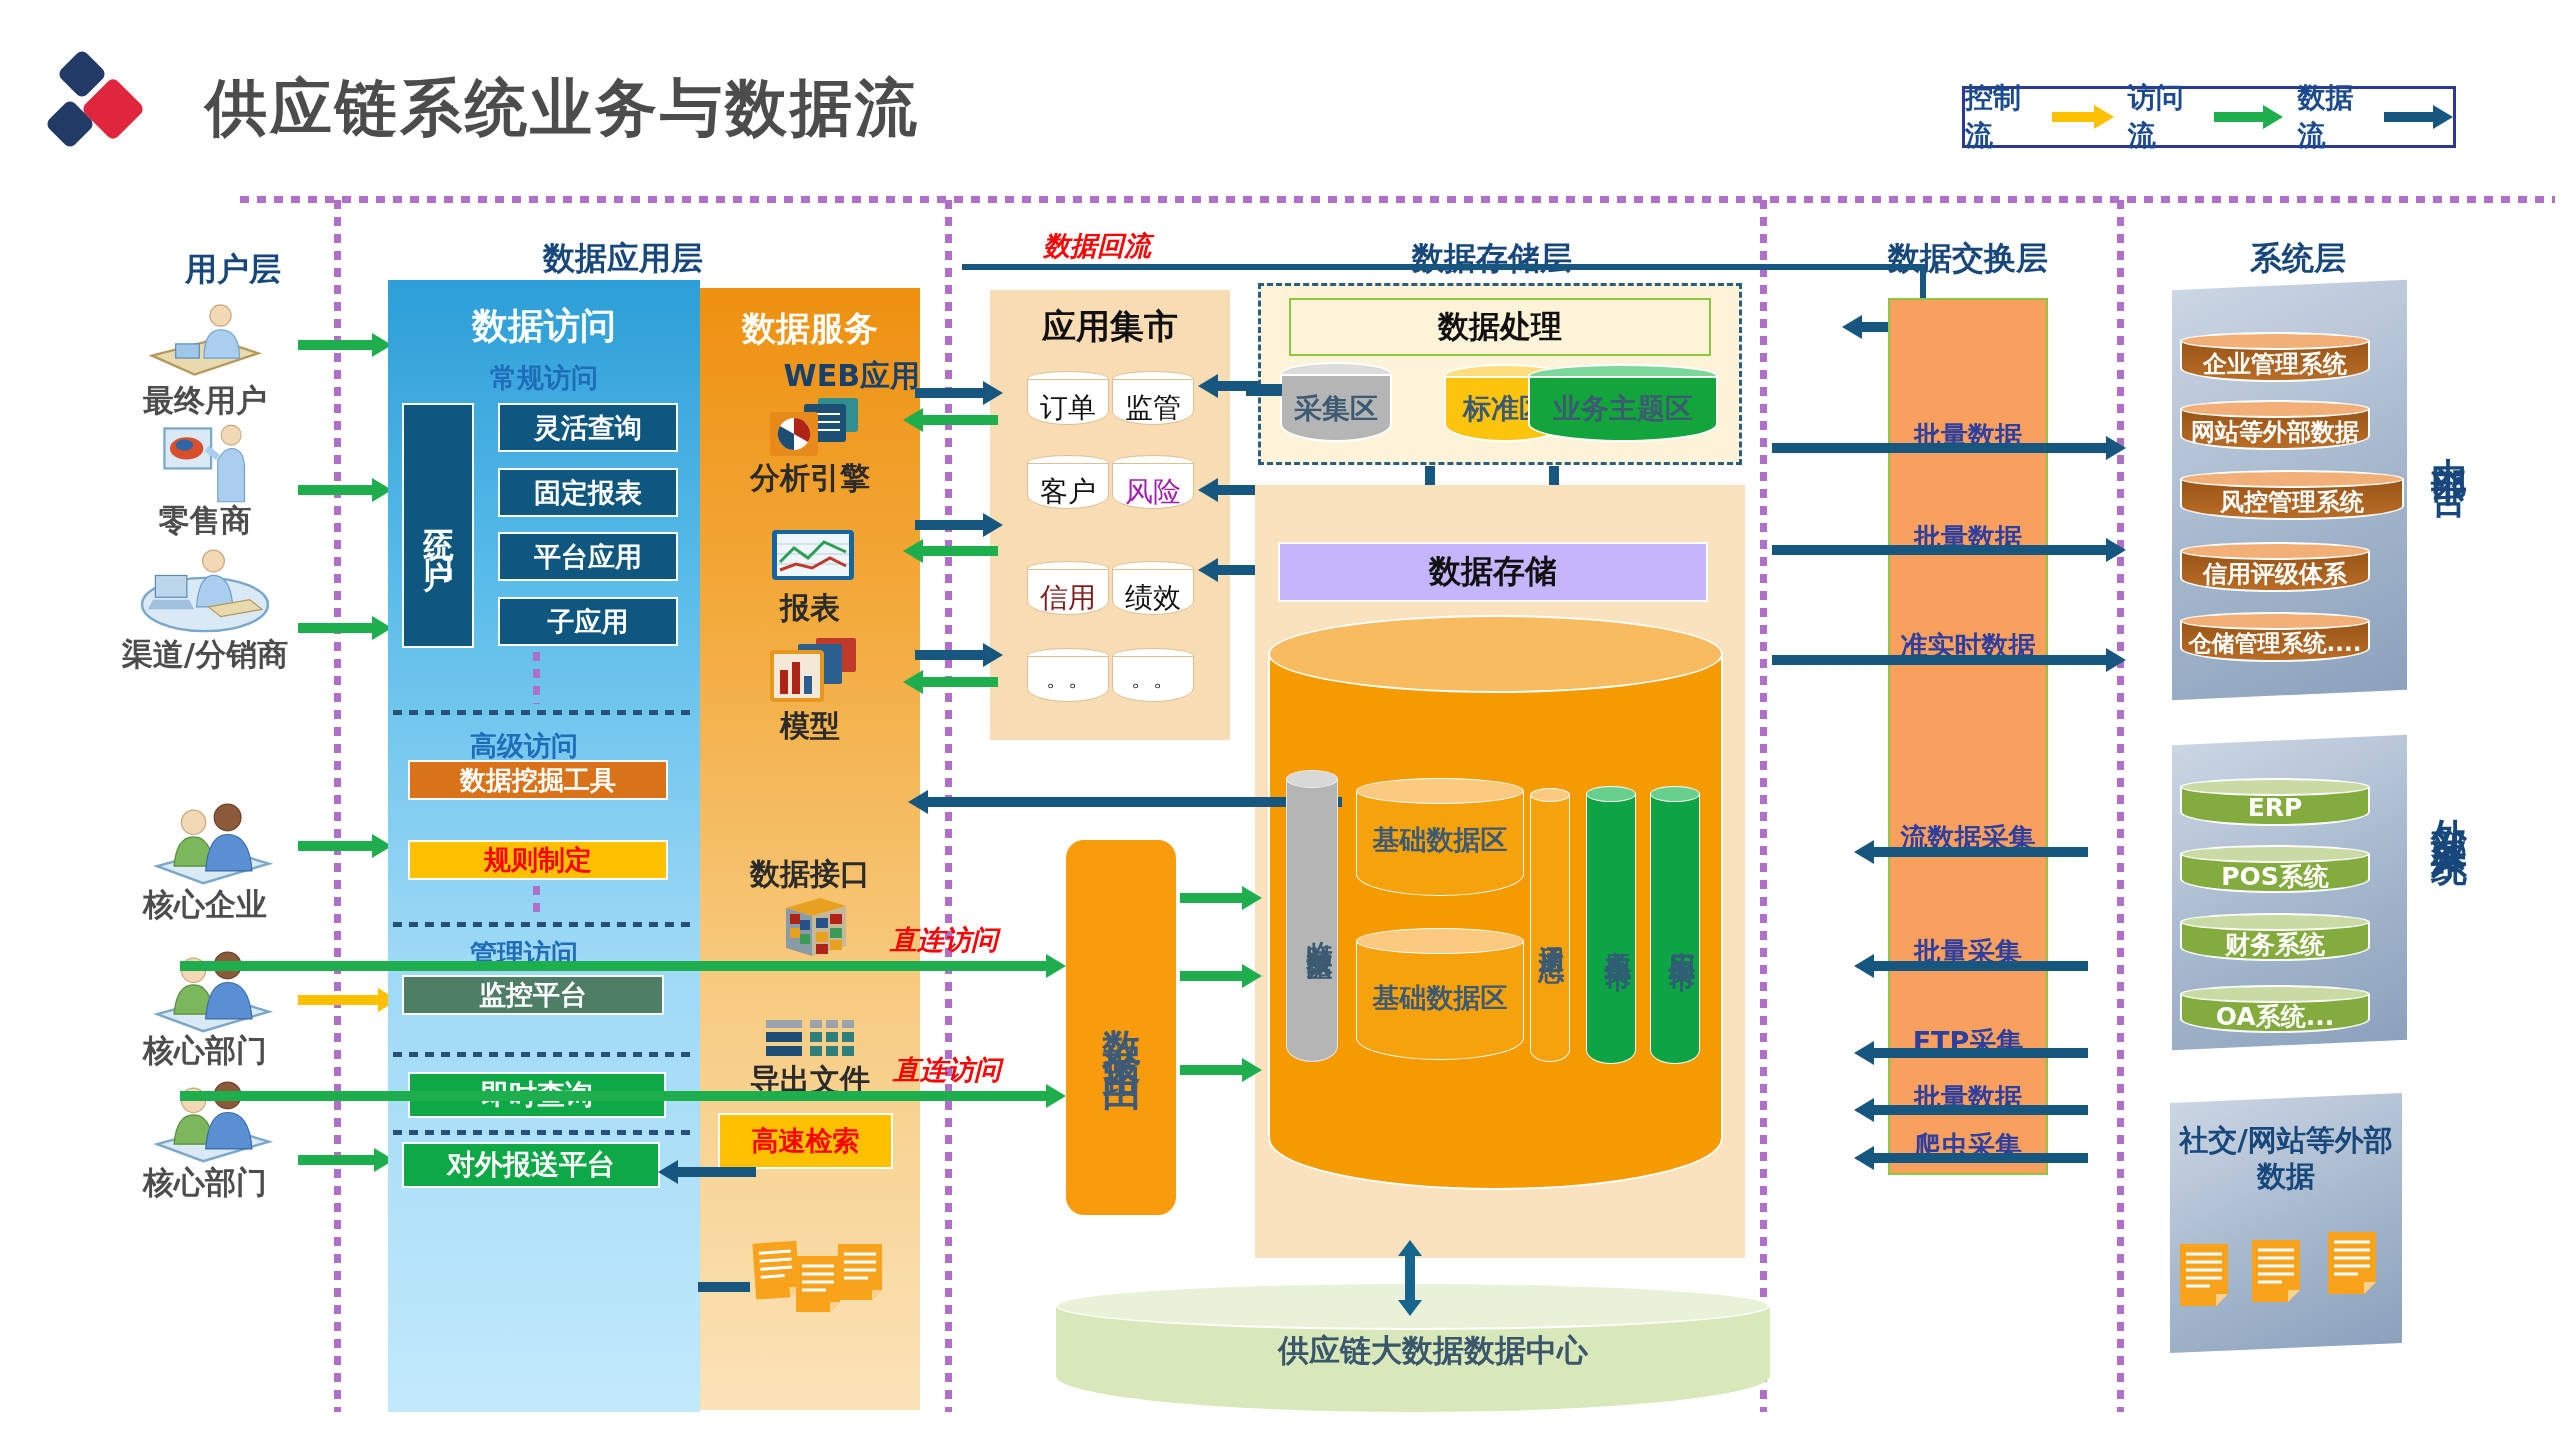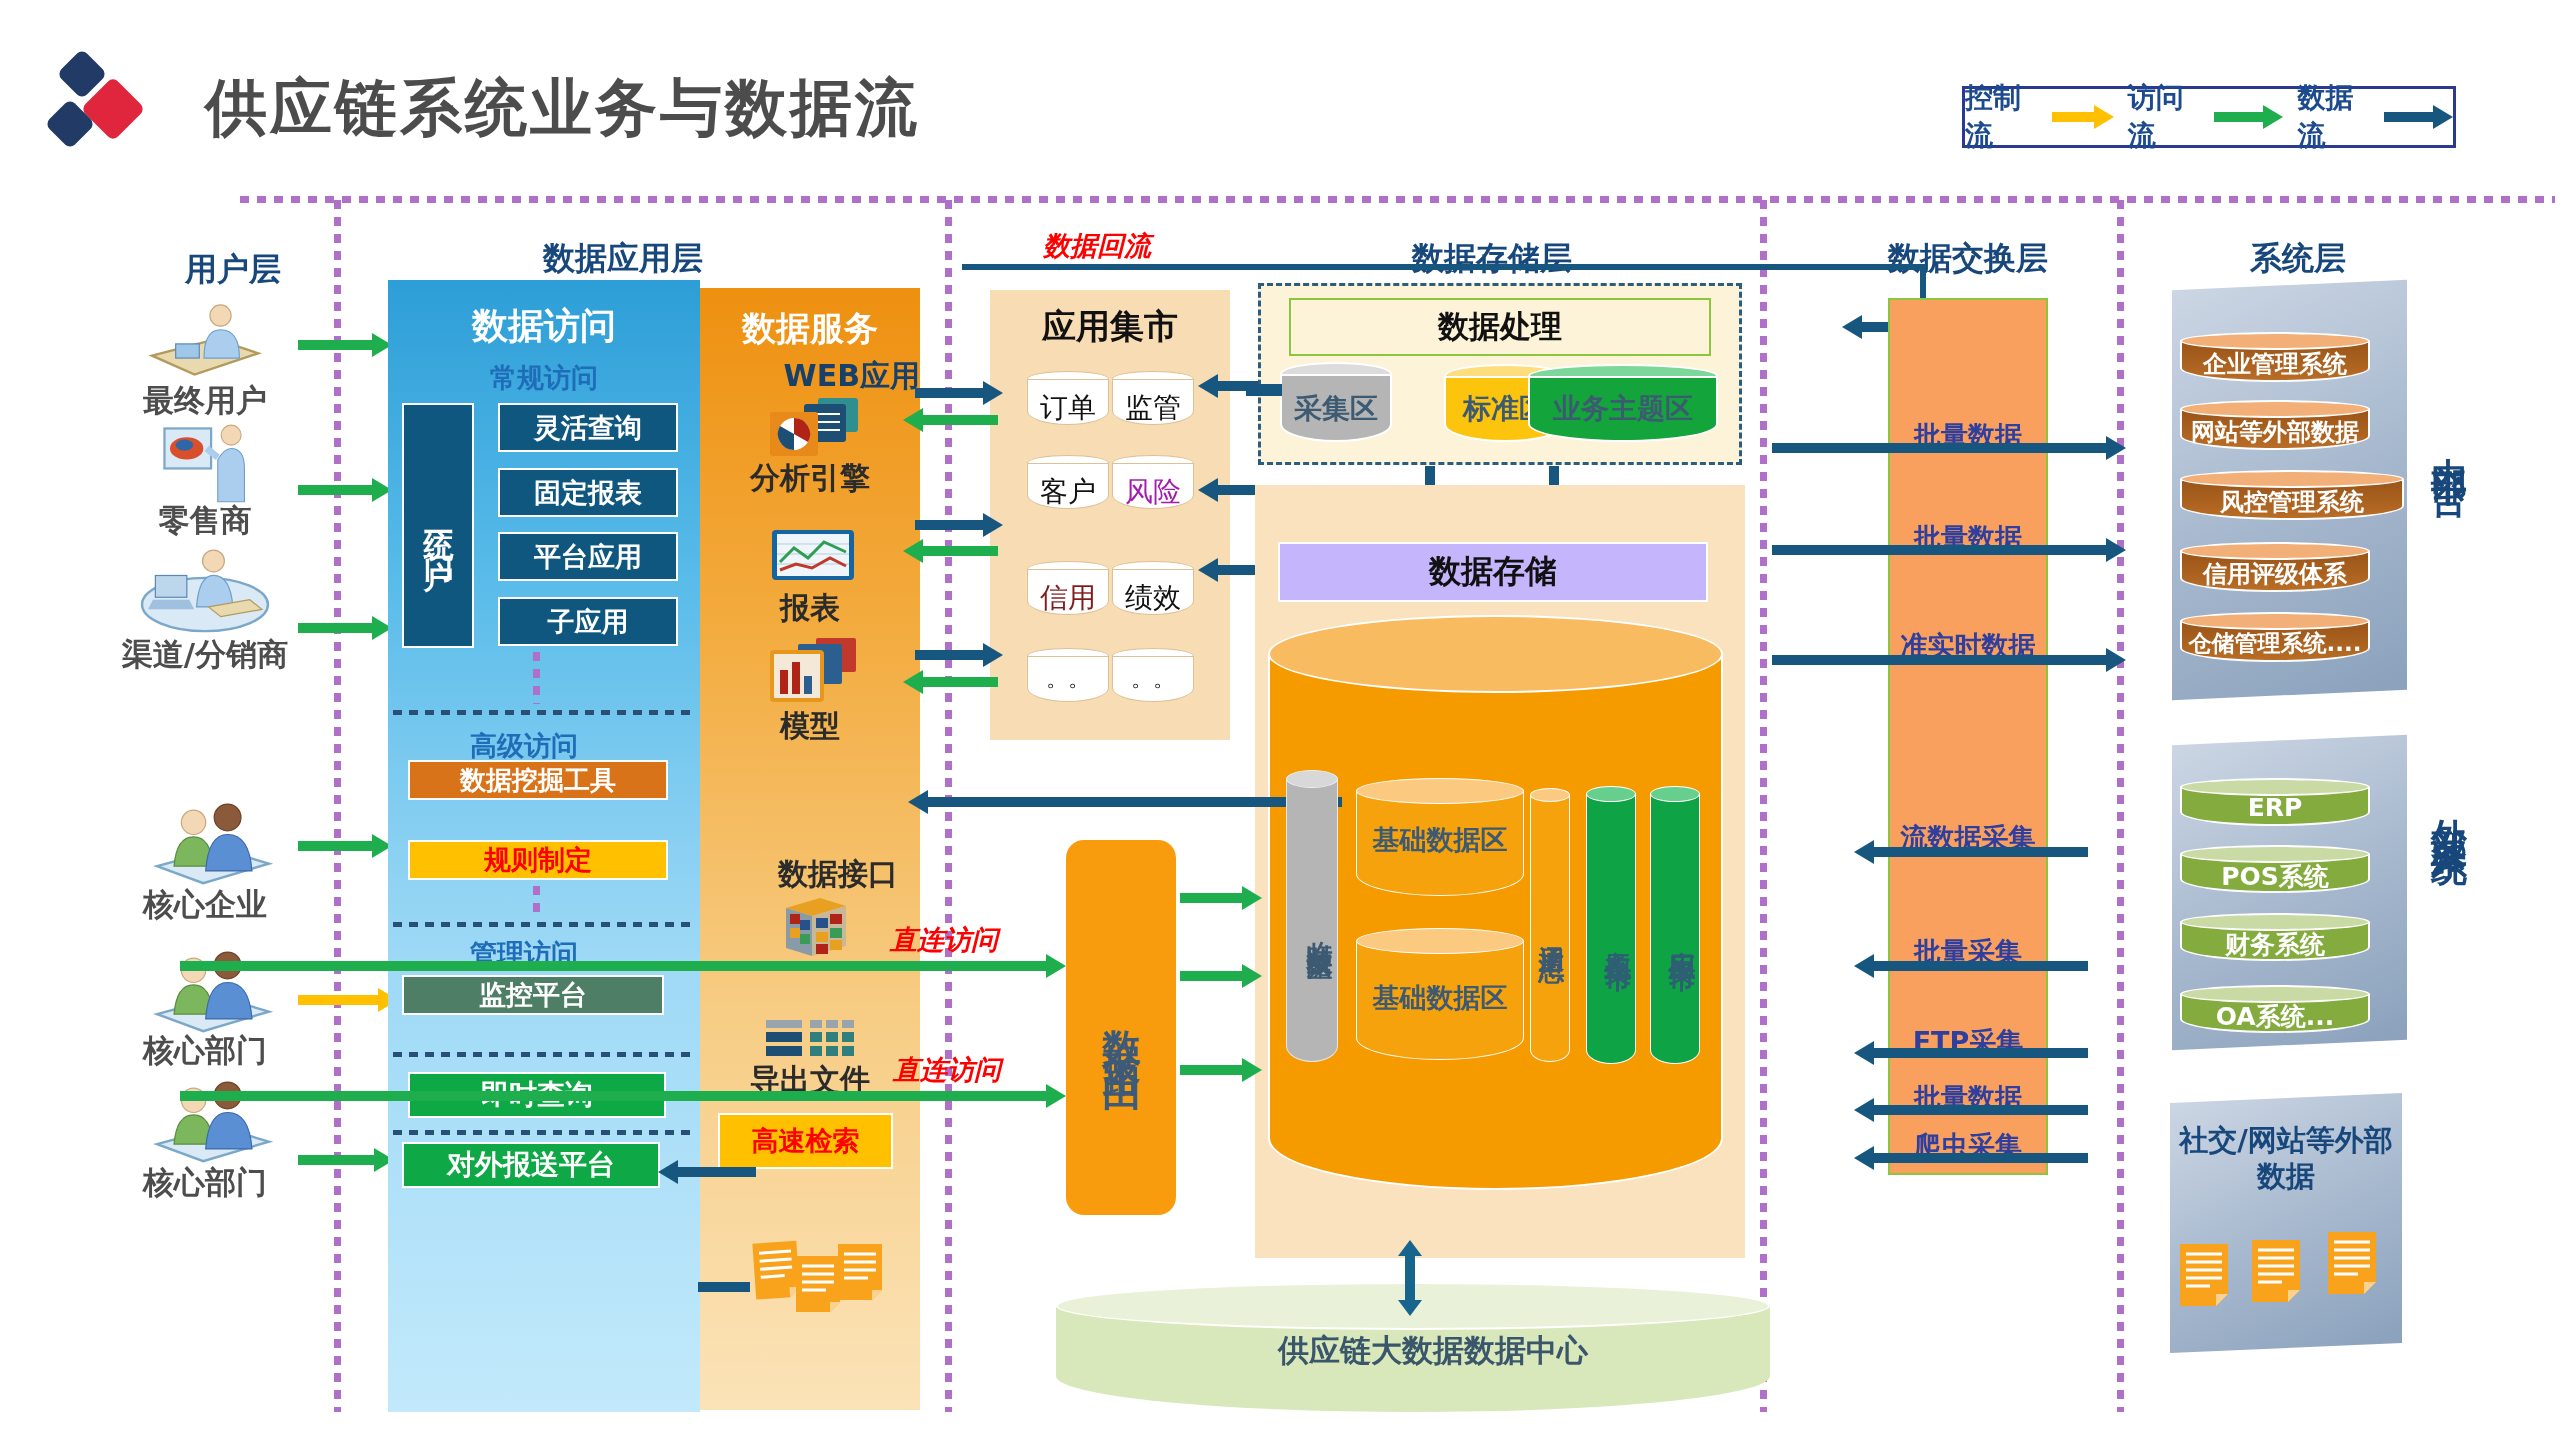--- a/index.html
+++ b/index.html
@@ -160,21 +160,21 @@
   <div class="bx" style="left:408px;top:1072px;width:258px;height:46px;background:#0fa846;font-size:28px;">即时查询</div>
   <div class="nd" style="left:393px;top:1130px;width:302px;"></div>
   <div class="bx" style="left:402px;top:1142px;width:258px;height:46px;background:#0fa846;font-size:28px;">对外报送平台</div>
 
   <div class="abs" style="left:700px;top:288px;width:220px;height:1122px;background:linear-gradient(180deg,#ee9010 0%,#f3ab3e 30%,#f7cd85 65%,#fbe3b8 100%);">
     <div style="position:absolute;left:0;top:18px;width:100%;text-align:center;color:#fff;font-weight:bold;font-size:34px;">数据服务</div>
     <div style="position:absolute;left:0;top:68px;width:100%;text-align:right;color:#17406b;font-weight:bold;font-size:30px;">WEB应用</div>
     <div style="position:absolute;left:0;top:170px;width:100%;text-align:center;color:#2b2b2b;font-weight:bold;font-size:30px;">分析引擎</div>
     <div style="position:absolute;left:0;top:300px;width:100%;text-align:center;color:#2b2b2b;font-weight:bold;font-size:30px;">报表</div>
     <div style="position:absolute;left:0;top:418px;width:100%;text-align:center;color:#2b2b2b;font-weight:bold;font-size:30px;">模型</div>
-    <div style="position:absolute;left:0;top:566px;width:100%;text-align:center;color:#2b2b2b;font-weight:bold;font-size:30px;margin-left:28px;">数据接口</div>
+    <div style="position:absolute;left:0;top:566px;width:100%;text-align:center;color:#2b2b2b;font-weight:bold;font-size:30px;">数据接口</div>
     <div style="position:absolute;left:0;top:772px;width:100%;text-align:center;color:#2b2b2b;font-weight:bold;font-size:30px;">导出文件</div>
   </div>
   <svg class="abs" style="left:762px;top:396px;" width="100" height="64" viewBox="0 0 100 64">
     <rect x="56" y="2" width="40" height="34" rx="3" fill="#2f8f8f"></rect>
     <rect x="42" y="8" width="42" height="38" rx="3" fill="#1d4e74"></rect>
     <line x1="48" y1="18" x2="78" y2="18" stroke="#fff" stroke-width="2"></line>
     <line x1="48" y1="26" x2="78" y2="26" stroke="#fff" stroke-width="2"></line>
     <line x1="48" y1="34" x2="78" y2="34" stroke="#fff" stroke-width="2"></line>
     <rect x="8" y="16" width="48" height="44" rx="3" fill="#e88a1a"></rect>
     <circle cx="32" cy="38" r="16" fill="#fff"></circle>

